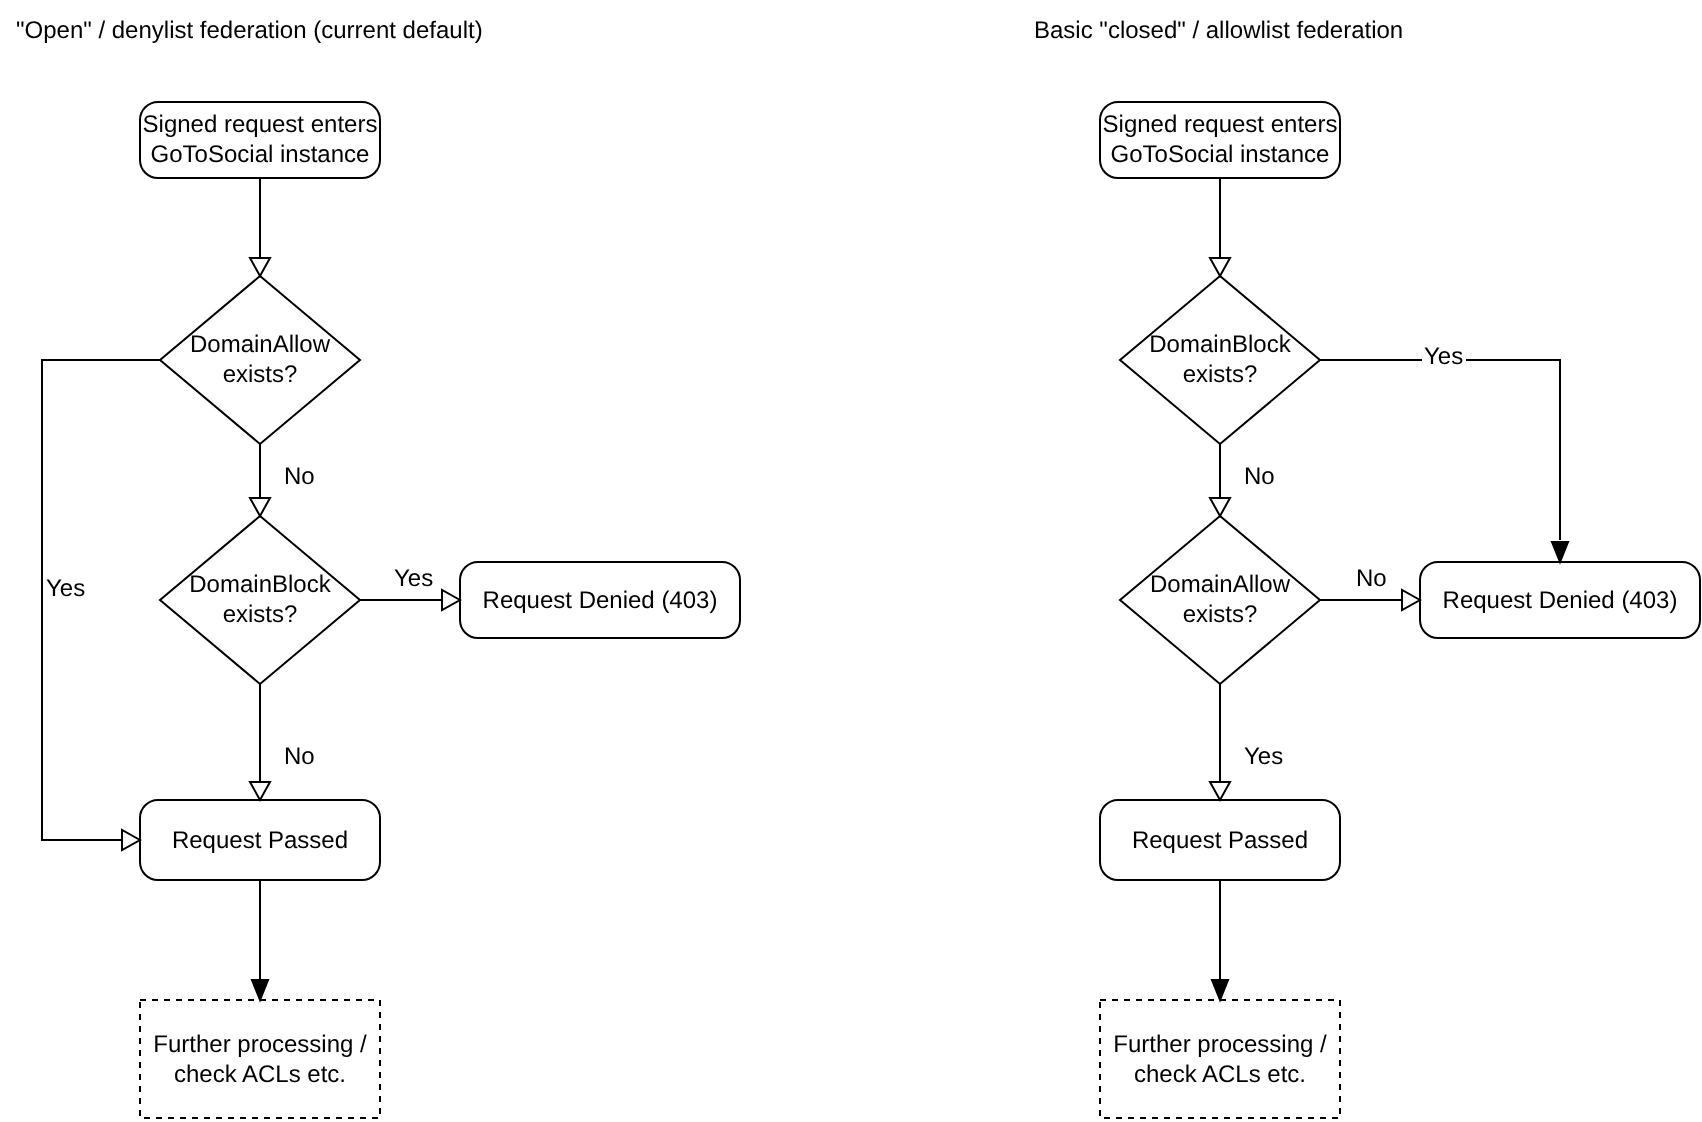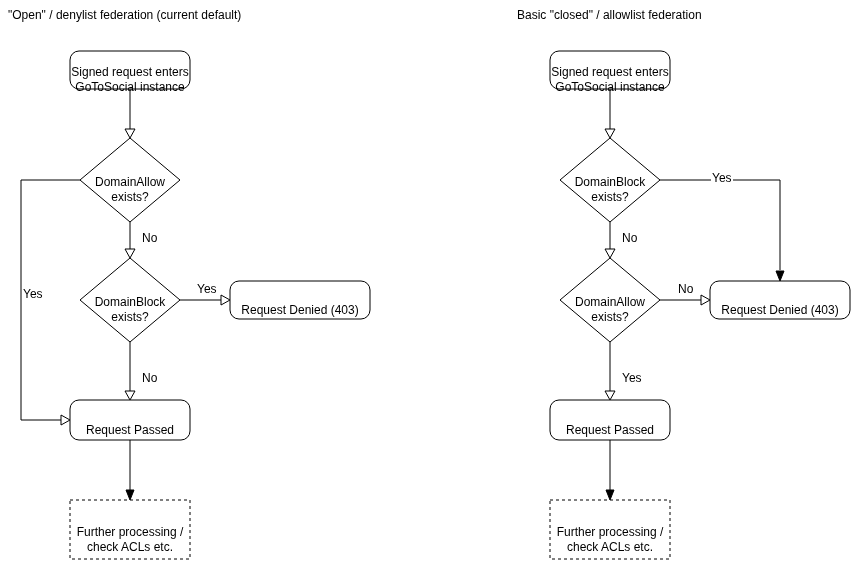--- a/index.html
+++ b/index.html
@@ -21,21 +21,20 @@
   }
   .node {
     position: absolute;
     display: flex;
     flex-direction: column;
     align-items: center;
     justify-content: center;
     text-align: center;
     font-size: 12px;
     line-height: 15px;
-    margin-top: 10px;
   }
   .node span { display: block; }
   .edge-label {
     position: absolute;
     font-size: 12px;
     line-height: 12px;
     background: #ffffff;
     padding: 0 1px;
     white-space: nowrap;
   }

